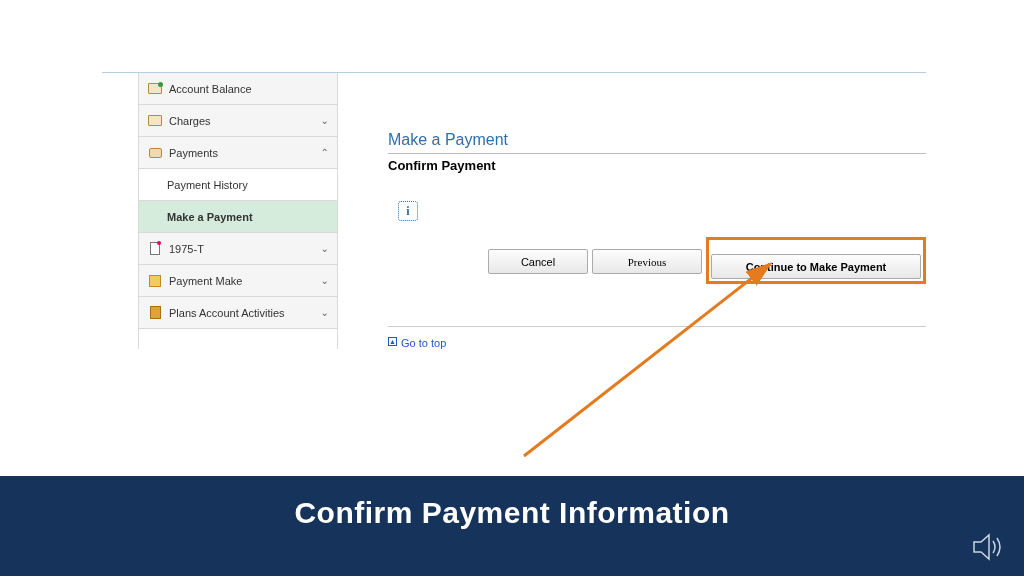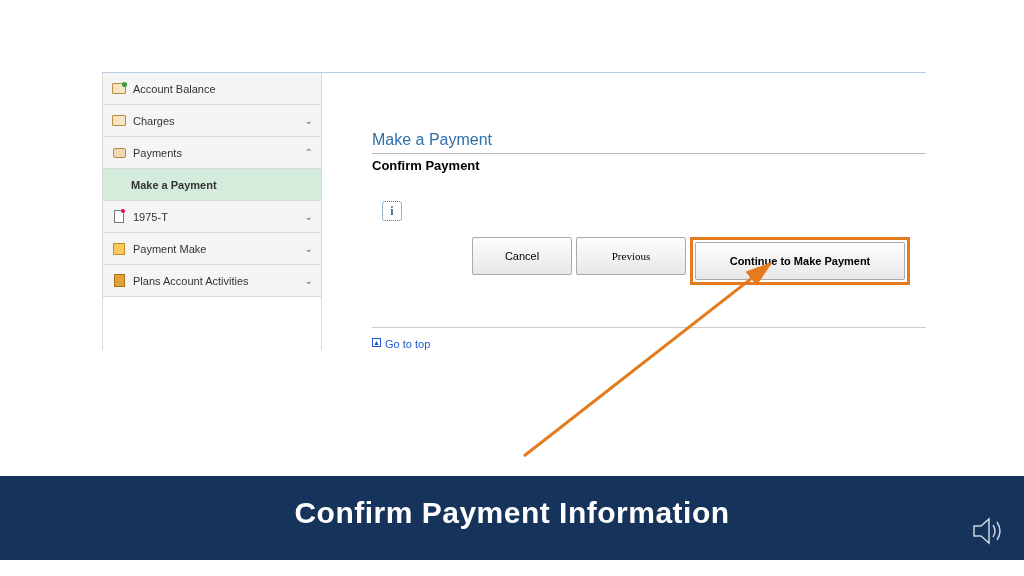--- a/index.html
+++ b/index.html
@@ -19,20 +19,21 @@
     display: flex;
     gap: 50px;
   }
   
   .sidebar {
     width: 220px;
     border-left: 1px solid #d9d9d9;
     border-right: 1px solid #d9d9d9;
     font-size: 11px;
     color: #333;
+    margin-left: 36px;
   }
   .side-item {
     display: flex;
     align-items: center;
     padding: 0 8px;
     height: 32px;
     border-bottom: 1px solid #d9d9d9;
     background: #f5f5f5;
     position: relative;
   }
@@ -97,27 +98,28 @@
     line-height: 1.4;
     max-width: 400px;
   }
   .button-row {
     display: flex;
     gap: 4px;
     margin-top: 16px;
     margin-left: 100px;
   }
   .btn {
-    height: 38px;
+    height: 25px;
     font-size: 11px;
     background: linear-gradient(#fdfdfd, #e8e8e8);
     border: 1px solid #aaa;
     border-radius: 2px;
     cursor: pointer;
     padding: 0 16px;
+    margin-top: 12px;
   }
   .btn.cancel { min-width: 100px; }
   .btn.prev { min-width: 110px; font-family: Liberation Serif, serif; }
   .btn.primary { min-width: 210px; font-weight: bold; }
   .btn-highlight {
     border: 3px solid #e47b1f;
     padding: 2px;
     display: inline-flex;
   }
   .divider2 { border-top:1px solid #ccc; margin-top:42px; }
@@ -134,22 +136,22 @@
   
   .arrow-svg {
     position: absolute;
     left: 0; top: 0;
     width: 1024px; height: 576px;
     pointer-events: none;
   }
   
   .banner {
     position: absolute;
-    left: 0; right: 0; bottom: 16px;
-    height: 84px;
+    left: 0; right: 0; bottom: 0;
+    height: 100px;
     background: #15335b;
     text-align: center;
     padding-top: 20px;
   }
   .banner-title {
     color: #fff;
     font-family: "Arial Black", Arial, sans-serif;
     font-size: 30px;
     font-weight: 900;
     letter-spacing: 0.5px;
@@ -188,20 +190,23 @@
         <span class="label">Charges</span>
         <span class="chev">⌄</span>
       </div>
 
       <div class="side-item">
         <span class="icon-slot">
             <span class="icon-wallet"></span>
           </span>
         <span class="label">Payments</span>
         <span class="chev">⌃</span>
+      </div>
+      <div class="side-item sub">
+        <span class="label">Payment History</span>
       </div>
       <div class="side-item sub active">
         <span class="label">Make a Payment</span>
       </div>
 
       <div class="side-item">
         <span class="icon-slot">
             <span class="icon-doc"></span>
           </span>
         <span class="label">1975-T</span>

